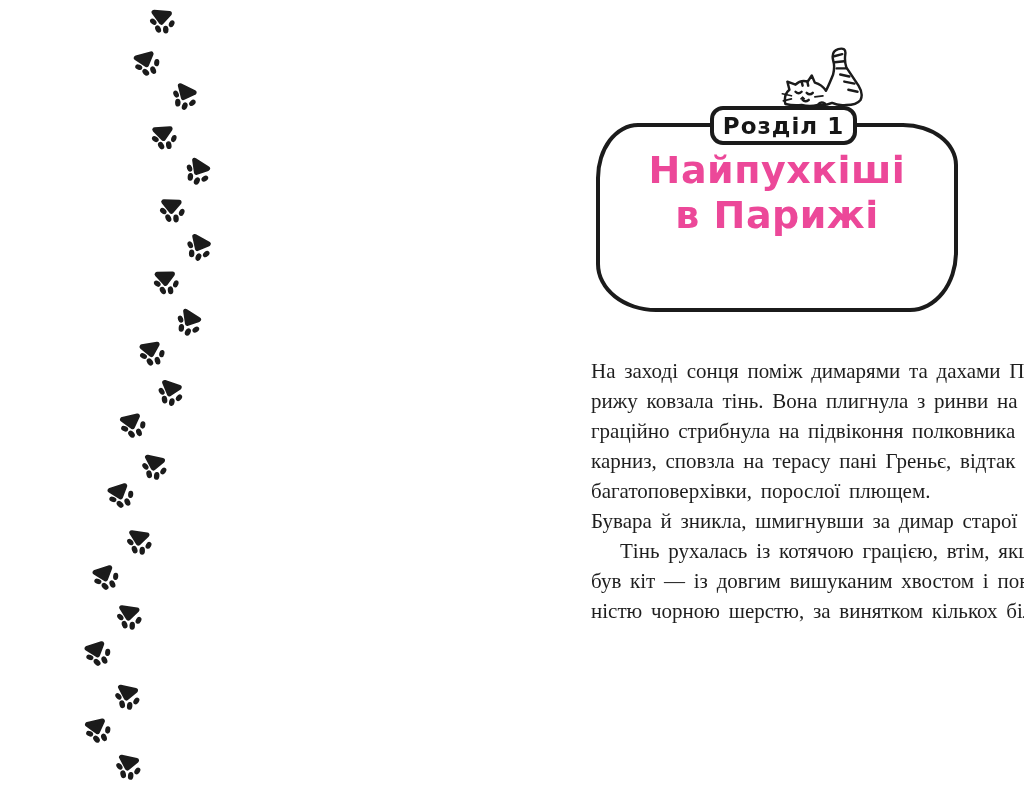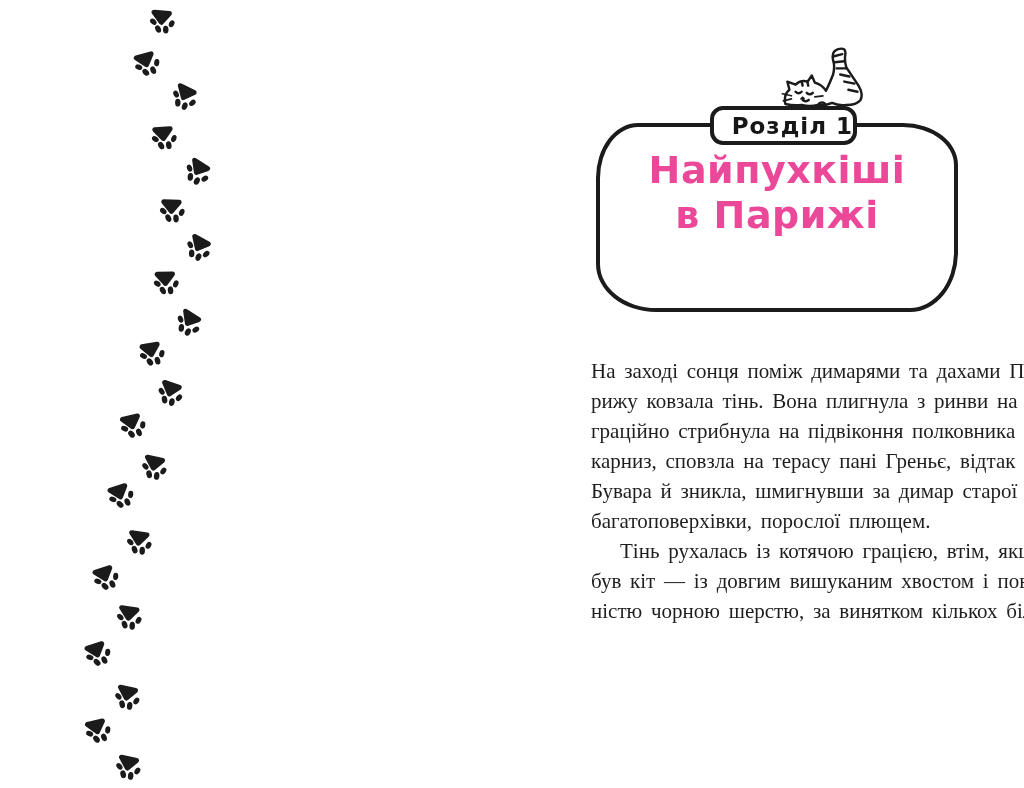--- a/index.html
+++ b/index.html
@@ -24,21 +24,21 @@
   #chapter-title {
     position:absolute; left:596px; top:148px; width:362px;
     text-align:center; z-index:2;
     font-family:"DejaVu Sans", sans-serif; font-weight:bold;
     font-size:38px; line-height:45px; color:#ec4899; letter-spacing:0.5px;
   }
   #chapter-label-box {
     position:absolute; left:710px; top:106px; width:147px; height:39px;
     border:4.5px solid #1b1b1b; background:#ffffff; border-radius:13px;
     z-index:3; box-sizing:border-box;
-    display:flex; align-items:center; justify-content:flex-end;
+    display:flex; align-items:center; justify-content:center;
   }
   #chapter-label-box .label {
     font-family:"DejaVu Sans", sans-serif; font-weight:bold;
     font-size:23px; color:#161616; letter-spacing:1px; padding-top:1px;
   }
   #cat-doodle { position:absolute; left:781px; top:44px; width:90px; height:63px; z-index:2; }
   #cat-doodle svg { display:block; width:100%; height:100%; }
 
   
   #body-text {
@@ -286,20 +286,20 @@
 
   <div id="chapter-label-box">
     <span class="label">Розділ 1</span>
   </div>
 
   <div id="body-text">
       <div class="line">На заході сонця поміж димарями та дахами Па-</div>
       <div class="line">рижу ковзала тінь. Вона плигнула з ринви на</div>
       <div class="line">граційно стрибнула на підвіконня полковника</div>
       <div class="line">карниз, сповзла на терасу пані Греньє, відтак</div>
+      <div class="line last">багатоповерхівки, порослої плющем.</div>
       <div class="line">Бувара й зникла, шмигнувши за димар старої</div>
-      <div class="line last">багатоповерхівки, порослої плющем.</div>
       <div class="line indent">Тінь рухалась із котячою грацією, втім, якщо</div>
       <div class="line">був кіт — із довгим вишуканим хвостом і пов-</div>
       <div class="line">ністю чорною шерстю, за винятком кількох білих</div>
     </div>
 
 </div>
 
 </body></html>

